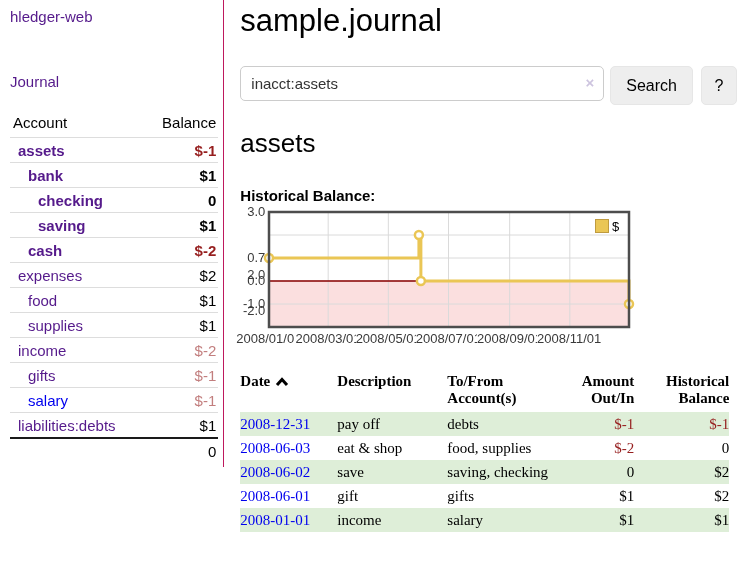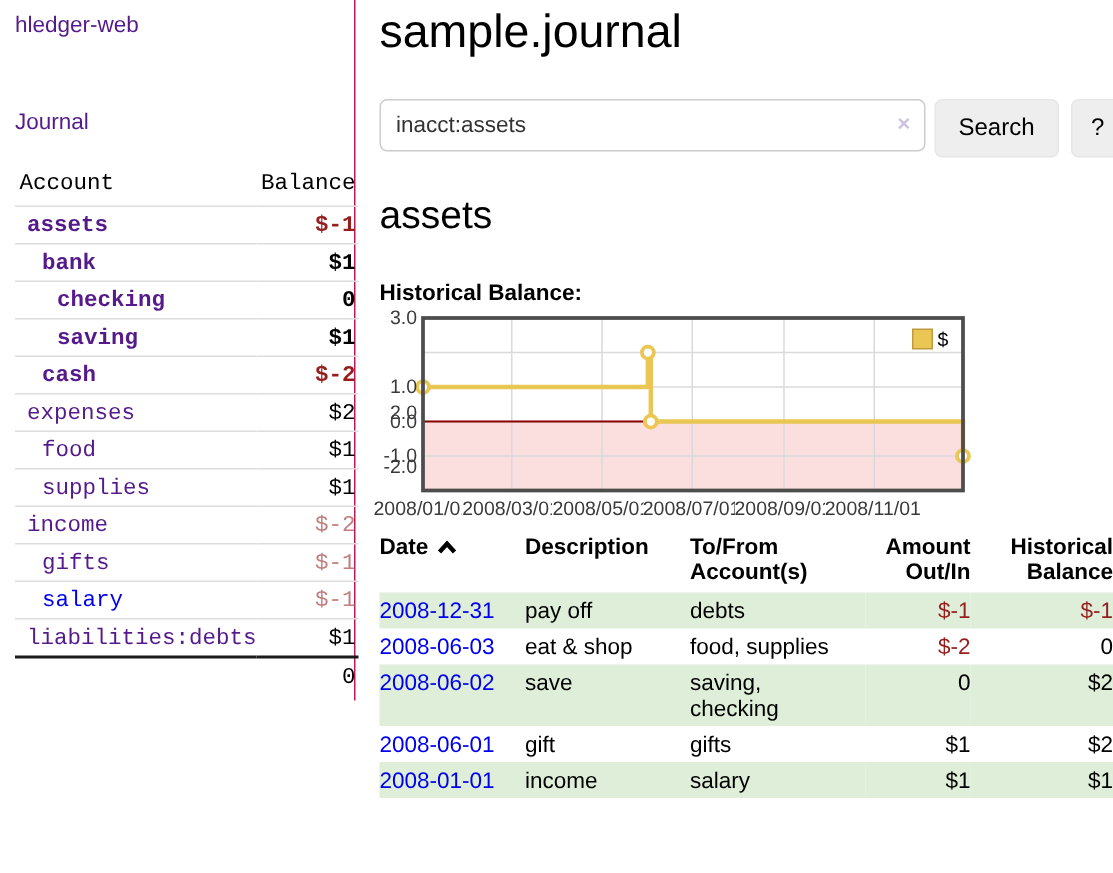--- a/index.html
+++ b/index.html
@@ -8,21 +8,21 @@
     width:742px; height:582px; overflow:hidden;
     font-family:"Liberation Sans","DejaVu Sans",sans-serif;
     font-size:15px; color:#000;
   }
   .page { display:flex; align-items:flex-start; }
 
   
   .sidebar { width:221px; padding:8px 5px 4px 10px; border-right:1px solid #be185d; }
   .brand, .navlink { color:#551a8b; text-decoration:none; display:inline-block; cursor:pointer; }
   .navwrap { margin-top:48px; }
-  .acct-table { border-collapse:collapse; width:100%; margin-top:21px;font-family:Liberation Mono, monospace; }
+  .acct-table { border-collapse:collapse; width:100%; margin-top:21px; }
   .acct-table th { font-weight:normal; text-align:left; padding:3px 0 6px 3px; }
   .acct-table th.bal-h { text-align:right; padding-right:2px; }
   .acct-table tbody td { border-top:1px solid #ddd; padding:4px 0 3px; height:16px; }
   .acct-table td.bal { text-align:right; padding-right:2px; white-space:nowrap; }
   .acct-table tfoot td { border-top:2px solid #1a1a1a; padding:4px 2px 3px 0; text-align:right; }
   .acctlink { color:#551a8b; text-decoration:none; cursor:pointer; }
   .acctlink.blue { color:#0000ee; }
   .b { font-weight:bold; }
   .neg { color:#961e1e; }
   .pale { color:#c27e7e; }
@@ -47,21 +47,21 @@
 
   
   .chart { position:relative; height:140px; margin-top:6px; }
   #plot { position:absolute; left:29px; top:2px; overflow:visible; }
   .ylab { position:absolute; left:0; width:25px; text-align:right; font-size:13px;
     color:#3a3a3a; line-height:14px; }
   .xlab { position:absolute; top:121px; font-size:13px; color:#3a3a3a; background:#fff;
     white-space:nowrap; line-height:15px; }
 
   
-  .reg { border-collapse:collapse; width:489px; margin-top:4px; table-layout:fixed; }
+  .reg { border-collapse:collapse; width:489px; margin-top:21px; table-layout:fixed;font-family:Liberation Serif, serif; }
   .reg th { font-weight:bold; text-align:left; vertical-align:top; white-space:pre-line;
     padding:2px 0 5px; }
   .reg th.right, .reg td.right { text-align:right; }
   .reg td { padding:4px 0 3px; vertical-align:top; }
   .reg tbody tr:nth-child(odd) { background:#deeed8; }
   .reg td.date a { color:#0000ee; text-decoration:none; cursor:pointer; }
   .wrap { display:inline-block; max-width:108px; }
   .sort-ic { margin-left:5px; vertical-align:-1px; }
 </style>
 </head>
@@ -173,21 +173,21 @@
           <circle cx="0" cy="46" r="4" fill="#fff" stroke="#eac655" stroke-width="2.5"></circle>
           <circle cx="149.91780821917808" cy="23" r="4" fill="#fff" stroke="#eac655" stroke-width="2.5"></circle>
           <circle cx="151.8904109589041" cy="69" r="4" fill="#fff" stroke="#eac655" stroke-width="2.5"></circle>
           <circle cx="360" cy="92" r="4" fill="#fff" stroke="#eac655" stroke-width="2.5"></circle>
           <rect x="326.5" y="7.5" width="13" height="13" fill="#eac655" stroke="#bf9b3f" stroke-width="1"></rect>
           <text x="343" y="18.5" font-size="13" fill="#000">$</text>
           <rect x="0" y="0" width="360" height="115" fill="none" stroke="#4d4d4d" stroke-width="2.5"></rect>
         </svg>
     <div class="ylab" style="top: -5px;">3.0</div>
         <div class="ylab" style="top: 18px; margin-top: 40px;">2.0</div>
-        <div class="ylab" style="top: 41px;">1.0</div>
+        <div class="ylab" style="top: 41px;">0.7</div>
         <div class="ylab" style="top: 64px;">0.0</div>
         <div class="ylab" style="top: 87px;">-1.0</div>
         <div class="ylab" style="top: 94px;">-2.0</div>
         <div class="xlab" style="left: -4px;">2008/01/01</div>
         <div class="xlab" style="left: 55.1781px;">2008/03/01</div>
         <div class="xlab" style="left: 115.342px;">2008/05/01</div>
         <div class="xlab" style="left: 175.507px;">2008/07/01</div>
         <div class="xlab" style="left: 236.658px;">2008/09/01</div>
         <div class="xlab" style="left: 296.822px;">2008/11/01</div>
       </div>

